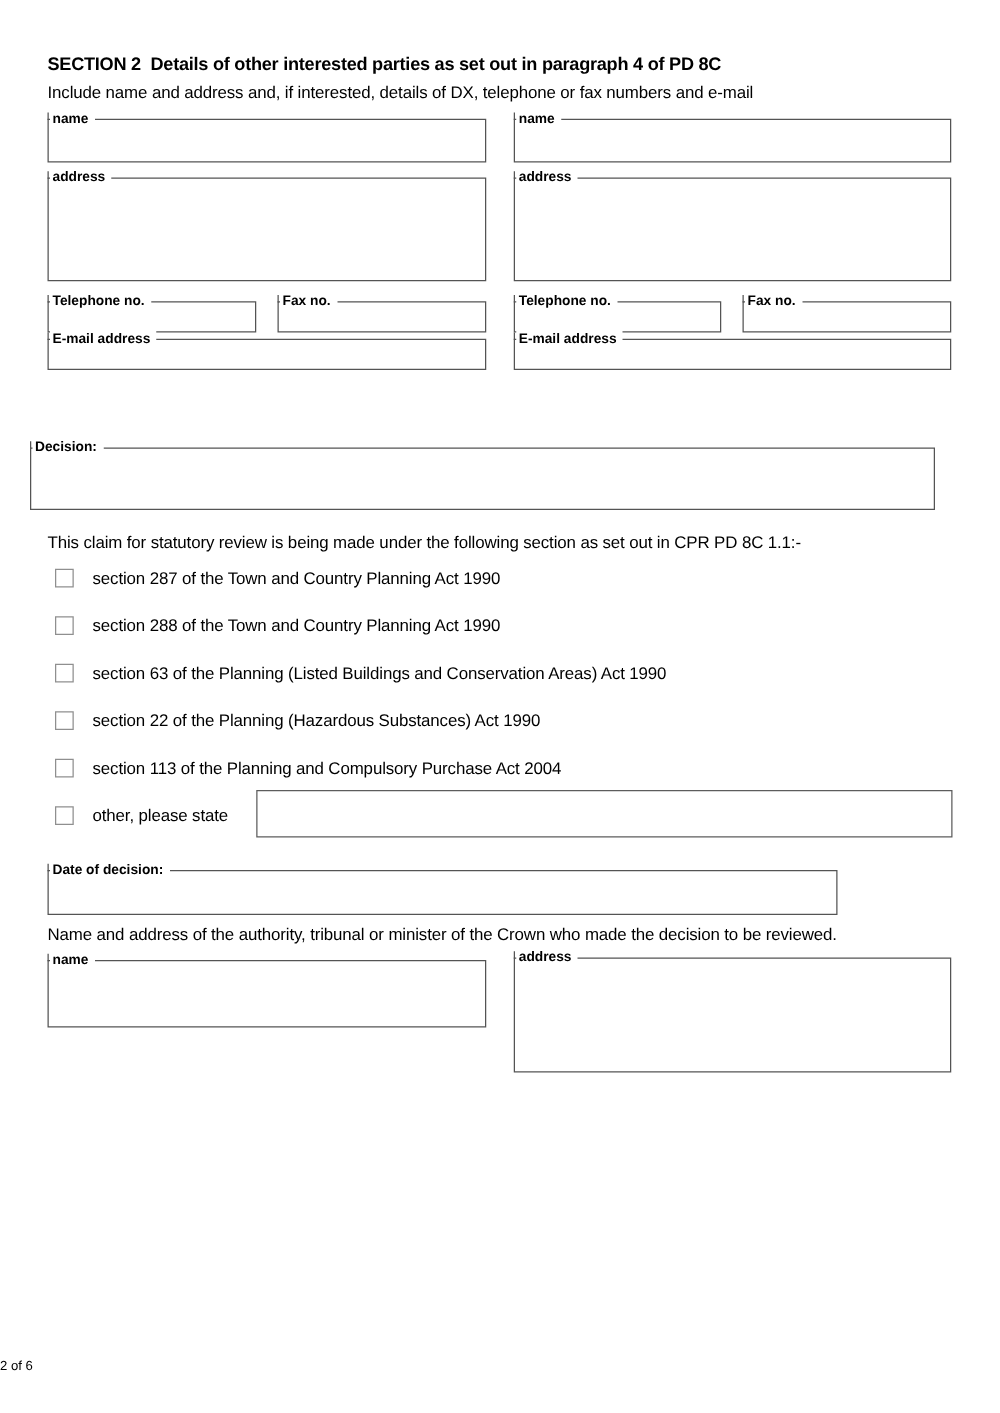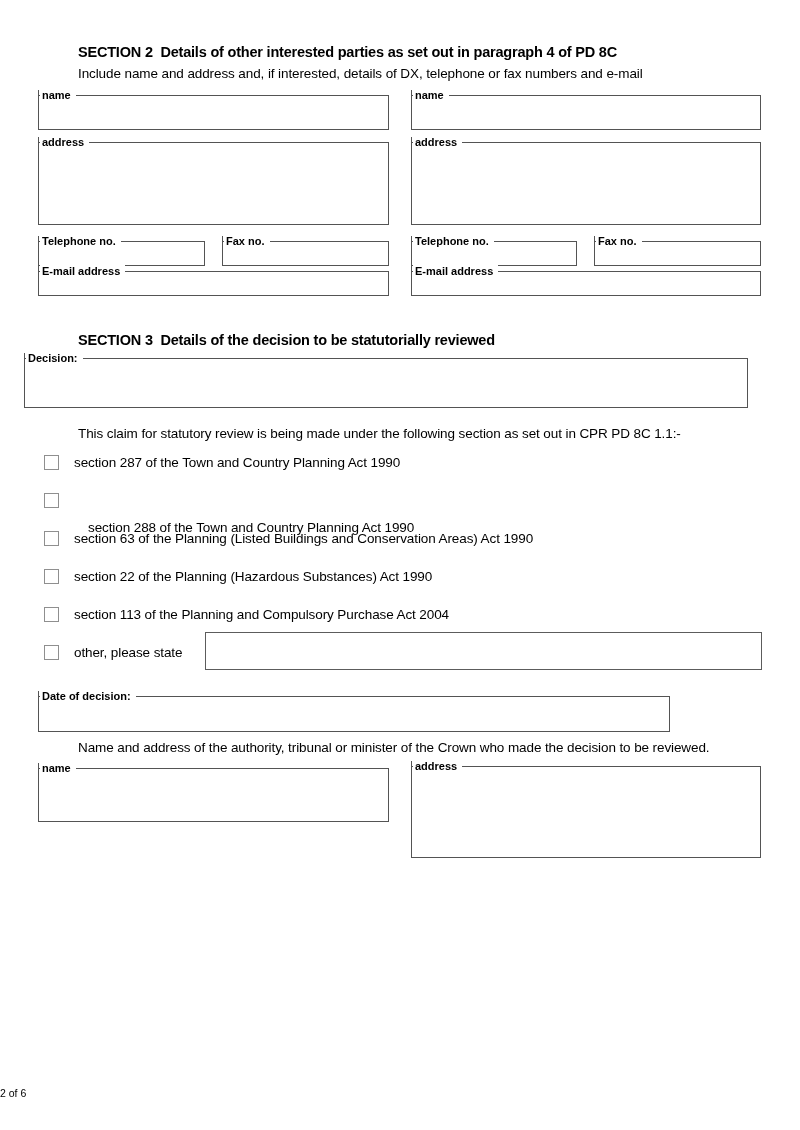--- a/index.html
+++ b/index.html
@@ -9,21 +9,21 @@
   }
   .page {
     position: relative;
     width: 800px;
     height: 1130px;
     background: #ffffff;
     font-family: "Liberation Sans", sans-serif;
     color: #000000;
     overflow: hidden;
   }
-  .abs { position: absolute; margin-left: 40px; }
+  .abs { position: absolute; }
   .sec-title {
     font-size: 14.5px;
     font-weight: 700;
     letter-spacing: -0.2px;
     white-space: pre-wrap;
   }
   .body-text {
     font-size: 13.5px;
     letter-spacing: -0.1px;
     white-space: pre-wrap;
@@ -127,36 +127,35 @@
   </div>
   <div class="fbox" style="left:594px; top:241px; width:167px; height:25px;">
     <span class="lbl">Fax no.</span>
     <span></span>
   </div>
   <div class="fbox" style="left:411px; top:271px; width:350px; height:25px;">
     <span class="lbl">E-mail address</span>
     <span></span>
   </div>
 
-  <div class="abs sec-title" style="left:38px; top:332px;">SECTION 3  Details of the decision to be statutorially reviewed</div>
 
   <div class="fbox" style="left:24px; top:358px; width:724px; height:50px;">
     <span class="lbl">Decision:</span>
     <span></span>
   </div>
 
   <div class="abs body-text" style="left:38px; top:426px;text-align:center;">This claim for statutory review is being made under the following section as set out in CPR PD 8C 1.1:-</div>
 
   <div>
     <span class="cb" style="left:44px; top:455px;"></span>
     <span class="opt-label" style="left:74px; top:455px;">section 287 of the Town and Country Planning Act 1990</span>
   </div>
   <div>
     <span class="cb" style="left:44px; top:493px;"></span>
-    <span class="opt-label" style="left:74px; top:520px;margin-left:14px;">section 288 of the Town and Country Planning Act 1990</span>
+    <span class="opt-label" style="left:74px; top:493px;">section 288 of the Town and Country Planning Act 1990</span>
   </div>
   <div>
     <span class="cb" style="left:44px; top:531px;"></span>
     <span class="opt-label" style="left:74px; top:531px;">section 63 of the Planning (Listed Buildings and Conservation Areas) Act 1990</span>
   </div>
   <div>
     <span class="cb" style="left:44px; top:569px;"></span>
     <span class="opt-label" style="left:74px; top:569px;">section 22 of the Planning (Hazardous Substances) Act 1990</span>
   </div>
   <div>

